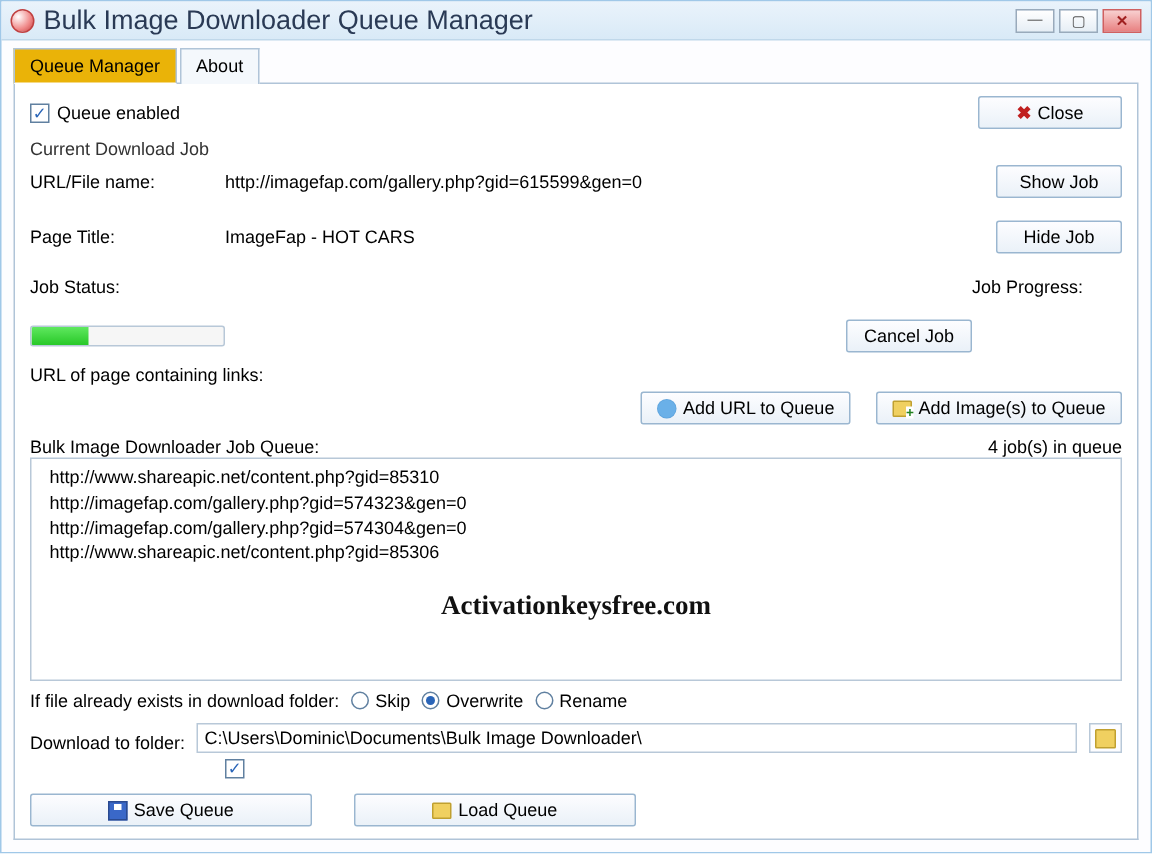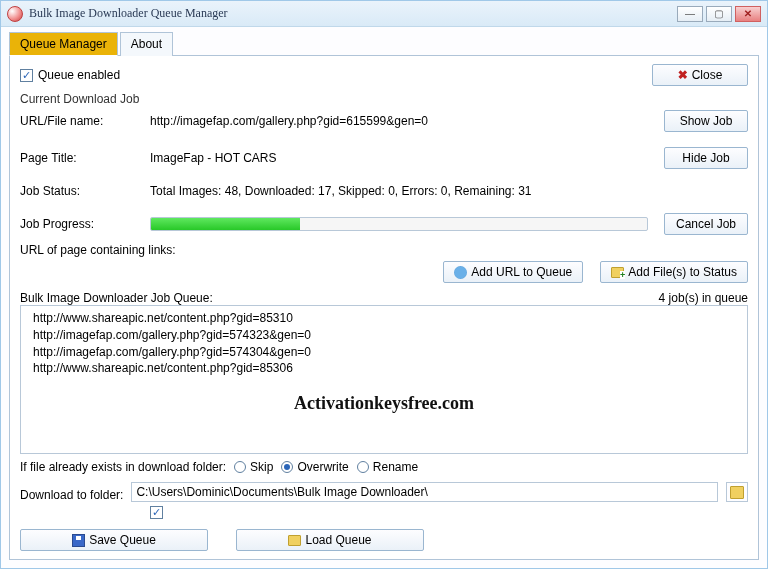--- a/index.html
+++ b/index.html
@@ -1,20 +1,20 @@
 <!DOCTYPE html>
 <html><head>
 <meta charset="utf-8">
 <style>
 * { box-sizing: border-box; margin: 0; padding: 0; font-family: "Segoe UI", Tahoma, sans-serif; font-size: 12px; }
 body { background: #fff; width: 768px; height: 569px; overflow: hidden; }
 .window { border: 1px solid #a0c8e8; width: 768px; height: 569px; display: flex; flex-direction: column; background: #fdfdff; }
 .titlebar { background: linear-gradient(#eaf3fb,#d9eaf7); height: 26px; display: flex; align-items: center; padding: 0 6px; border-bottom: 1px solid #c0d8ea; }
 .titlebar .app-icon { width: 16px; height: 16px; border-radius: 50%; border: 1px solid #c04040; background: radial-gradient(circle at 30% 30%,#fff,#f08888 60%,#c04040); margin-right: 6px; }
-.titlebar .title { flex: 1; color: #2a3a55; font-size: 12px; font-family: Liberation Serif, serif; }
+.titlebar .title { flex: 1; color: #2a3a55; font-size: 18px; }
 .winbtn { width: 26px; height: 16px; border: 1px solid #9ab; background: linear-gradient(#fff,#e6eef5); margin-left: 3px; display: flex; align-items: center; justify-content: center; font-size: 10px; color: #555; }
 .winbtn.close { border-color: #d06060; background: linear-gradient(#f8d0d0,#e88080); color: #a02020; font-weight: bold; }
 .content { flex: 1; padding: 4px 8px 8px 8px; display: flex; flex-direction: column; }
 .tabs { display: flex; border-bottom: 1px solid #b0c4d8; }
 .tab { padding: 4px 10px; border: 1px solid #b0c4d8; border-bottom: none; background: #f4f8fc; margin-right: 2px; position: relative; top: 1px; }
 .tab.active { background: #eab308; border-bottom: 1px solid #fff; }
 .panel { border: 1px solid #b0c4d8; border-top: none; padding: 8px 10px; flex: 1; display: flex; flex-direction: column; background: #fff; }
 .row { display: flex; align-items: center; margin-bottom: 4px; }
 .checkbox { width: 13px; height: 13px; border: 1px solid #6080a0; background: #fff; margin-right: 5px; display: flex; align-items: center; justify-content: center; color: #2a65b8; font-size: 11px; }
 .btn { border: 1px solid #9ab6d0; background: linear-gradient(#fdfdff,#eaf1f8); padding: 3px 10px; min-width: 70px; text-align: center; display: inline-flex; align-items: center; justify-content: center; gap: 4px; cursor: default; border-radius: 2px; }
@@ -80,40 +80,39 @@
       <div class="jobgrid">
         <span>URL/File name:</span>
         <span>http://imagefap.com/gallery.php?gid=615599&amp;gen=0</span>
         <span class="btn small rightcol">Show Job</span>
 
         <span>Page Title:</span>
         <span>ImageFap - HOT CARS</span>
         <span class="btn small rightcol">Hide Job</span>
 
         <span>Job Status:</span>
-        <span>Total Images: 48, Downloaded: 17, Skipped: 0, Errors: 0, Remaining: 31</span>
         <span></span>
 
         <span>Job Progress:</span>
         <div class="progress">
             <div class="bar"></div>
           </div>
         <span class="btn small rightcol">Cancel Job</span>
       </div>
 
       <div style="margin-top:8px;">URL of page containing links:</div>
 
       <div class="add-row">
         <span class="btn">
           <span class="icon-globe"></span>
           <span>Add URL to Queue</span>
         </span>
         <span class="btn">
           <span class="icon-folder"></span>
-          <span>Add File(s) to Status</span>
+          <span>Add Image(s) to Queue</span>
         </span>
       </div>
 
       <div class="queue-head">
         <span>Bulk Image Downloader Job Queue:</span>
         <span>4 job(s) in queue</span>
       </div>
 
       <div class="queuebox">
         <div>http://www.shareapic.net/content.php?gid=85310</div>

